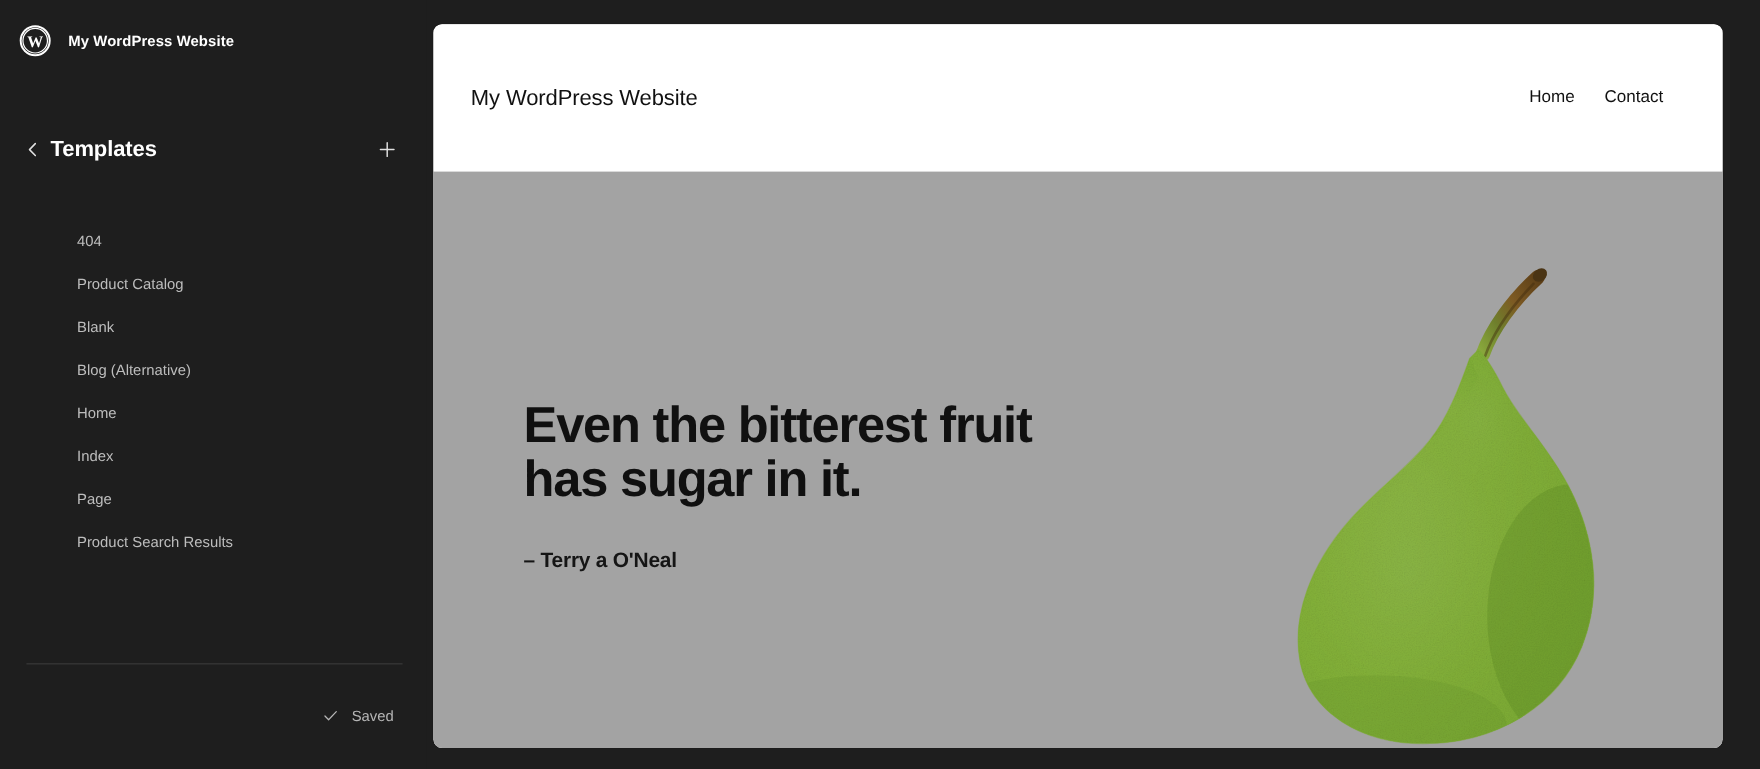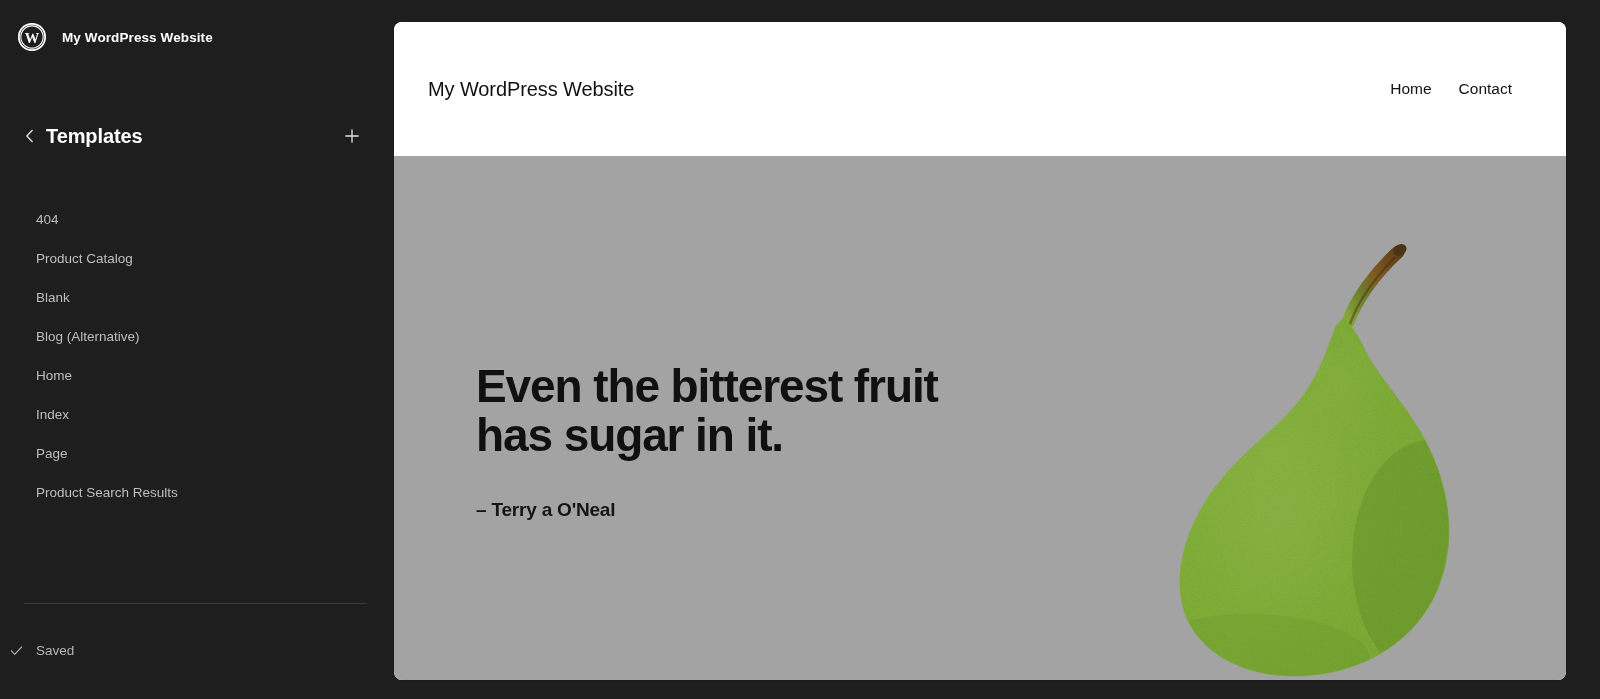--- a/index.html
+++ b/index.html
@@ -99,21 +99,21 @@
   .template-list {
     margin-top: 44px;
     padding: 0;
     list-style: none;
   }
 
   .template-item {
     height: 39px;
     display: flex;
     align-items: center;
-    padding-left: 36px;
+    padding-left: 70px;
     font-size: 13.5px;
     color: #bdbdbd;
     cursor: pointer;
     white-space: nowrap;
   }
 
   .list-fade {
     position: absolute;
     left: 24px;
     right: 22px;
@@ -123,20 +123,21 @@
   }
 
   .save-row {
     position: absolute;
     left: 0;
     right: 22px;
     top: 630px;
     height: 40px;
     display: flex;
     align-items: center;
+    justify-content: flex-end;
     gap: 10px;
   }
 
   .saved-btn {
     display: flex;
     align-items: center;
     gap: 11px;
     background: transparent;
     border: none;
     cursor: default;

